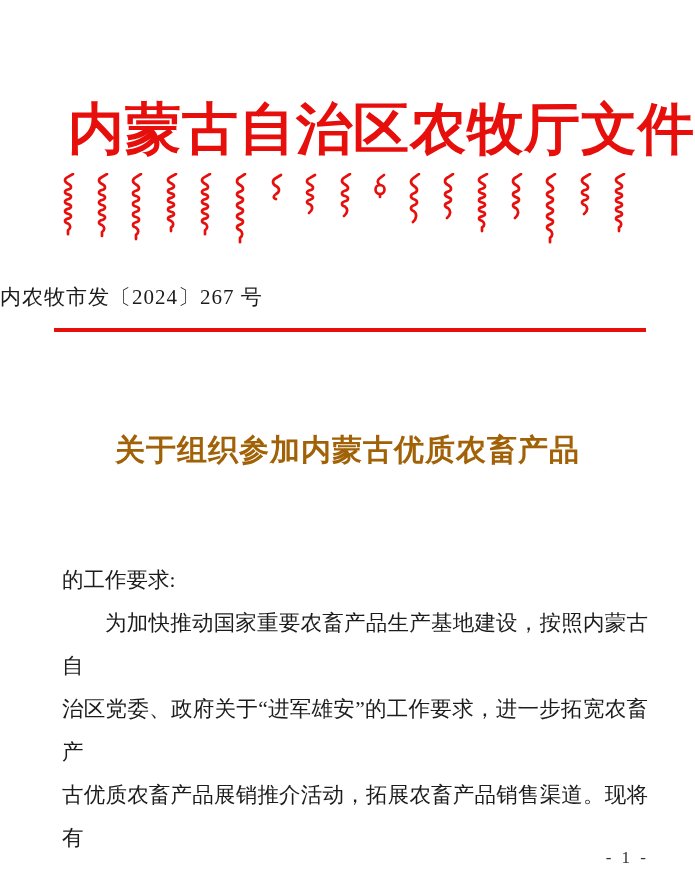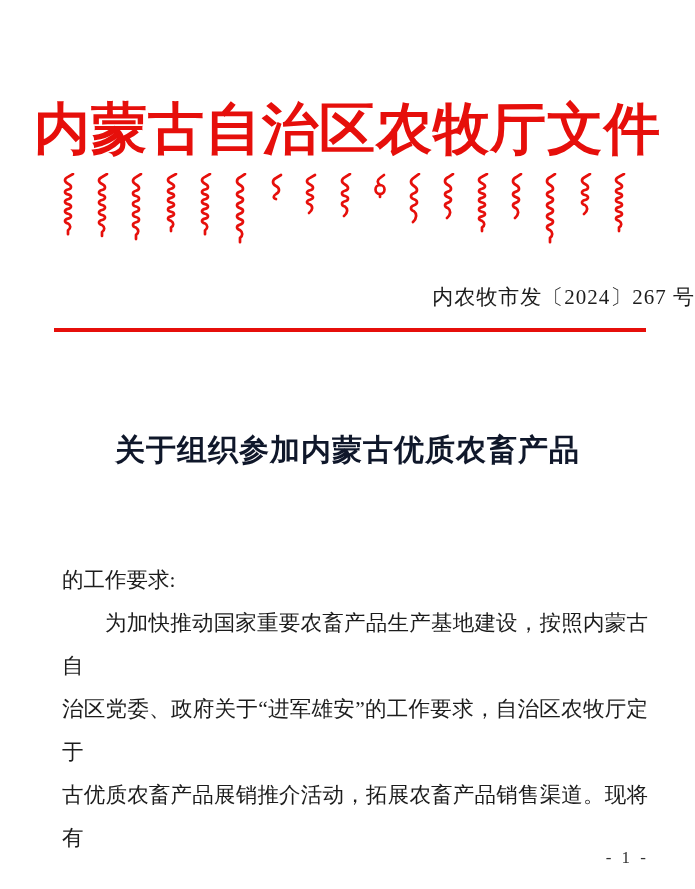--- a/index.html
+++ b/index.html
@@ -10,55 +10,55 @@
     width: 695px;
     height: 889px;
     background: #ffffff;
     overflow: hidden;
     font-family: "Liberation Serif", "DejaVu Serif", serif;
     color: var(--ink);
   }
   .header-title {
     position: absolute;
     top: 92px; left: 0; width: 100%;
-    text-align: center;
+    text-align: right;
     font-size: 56px;
     font-weight: 900;
     letter-spacing: 1px;
     white-space: nowrap;
     color: var(--red);
   }
   .mongolian-banner {
     position: absolute;
     top: 173px; left: 60px;
     width: 575px; height: 80px;
     color: var(--red);
   }
   .doc-number {
     position: absolute;
     top: 283px; left: 0; width: 100%;
-    text-align: right;
+    text-align: left;
     font-size: 21px;
     letter-spacing: 1px;
     color: var(--ink);
   }
   .red-divider {
     position: absolute;
     top: 328px; left: 54px;
     width: 592px; height: 4px;
     background: var(--red);
   }
   .doc-title {
     position: absolute;
     top: 428px; left: 0; width: 100%;
     text-align: center;
     font-size: 30px;
     font-weight: bold;
     line-height: 44px;
-    color: #0f172a;
+    color: #a16207;
     letter-spacing: 1px;
   }
   .body-text {
     position: absolute;
     top: 559px; left: 62px;
     width: 586px;
     font-size: 21.5px;
     line-height: 43px;
     color: var(--ink);
   }
@@ -117,20 +117,20 @@
 
   <div class="red-divider"></div>
 
   <div class="doc-title">
     <div>关于组织参加内蒙古优质农畜产品</div>
   </div>
 
   <div class="body-text">
     <div class="body-line">的工作要求:</div>
     <div class="body-line just indent">为加快推动国家重要农畜产品生产基地建设，按照内蒙古自</div>
-    <div class="body-line just">治区党委、政府关于“进军雄安”的工作要求，自治区农牧厅定于</div>
+    <div class="body-line just">治区党委、政府关于“进军雄安”的工作要求，进一步拓宽农畜产</div>
     <div class="body-line just">古优质农畜产品展销推介活动，拓展农畜产品销售渠道。现将有</div>
 
   </div>
 
   <div class="page-number">- 1 -</div>
 
 </div>
 
 </body></html>

